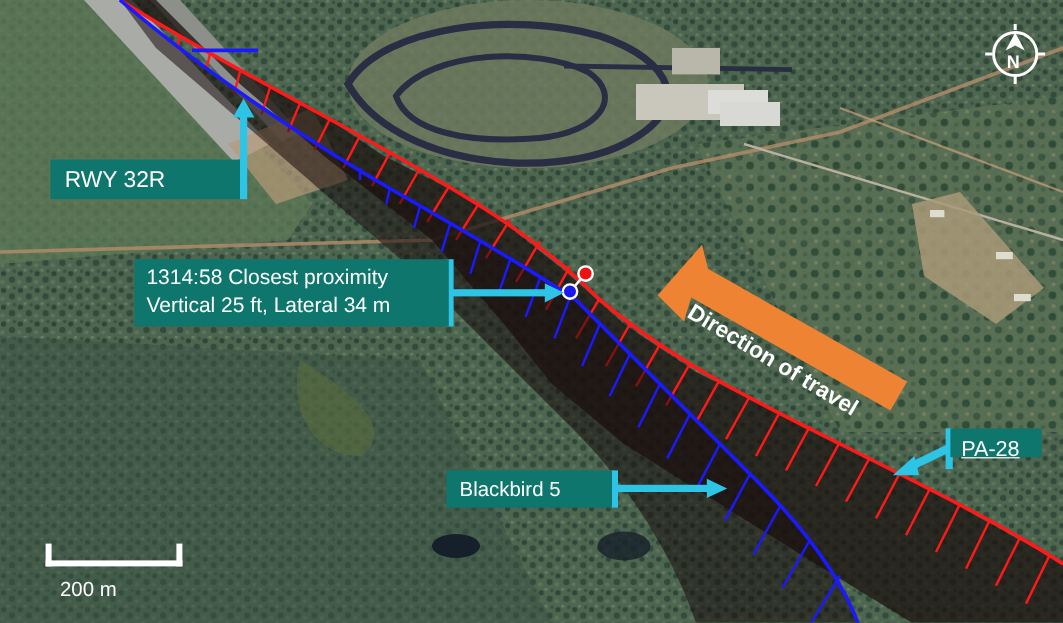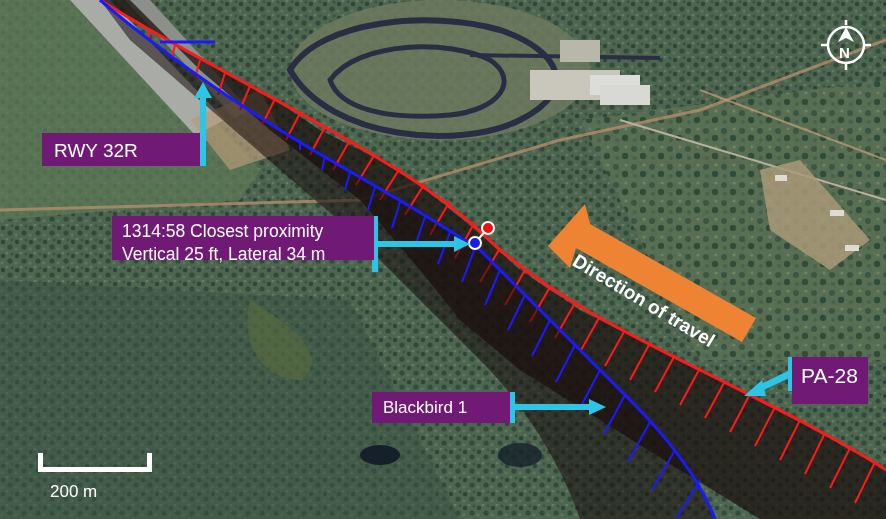--- a/index.html
+++ b/index.html
@@ -1,27 +1,27 @@
 <!DOCTYPE html>
 <html><head>
 <meta charset="utf-8">
 <style>
   html, body { margin:0; padding:0; }
   body { width:886px; height:519px; overflow:hidden; background:#3f5a45; font-family:"Liberation Sans", sans-serif; }
   .map { position:relative; width:886px; height:519px; overflow:hidden; }
   .map svg.bg { position:absolute; left:0; top:0; }
   .label-box {
-    position:absolute; background:#701a75; color:#ffffff;
+    position:absolute; background:#0f766e; color:#ffffff;
     font-family:"Liberation Sans", sans-serif; white-space:nowrap;
     box-sizing:border-box;
   }
   .lbl-rwy { left:42px; top:133px; width:158px; height:33px; font-size:19px; padding:7px 0 0 12px; }
-  .lbl-prox { left:112px; top:216px; width:262px; height:44px; font-size:17.5px; line-height:23px; padding:4px 0 0 10px; }
+  .lbl-prox { left:112px; top:216px; width:262px; height:56px; font-size:17.5px; line-height:23px; padding:4px 0 0 10px; }
   .lbl-bb { left:372px; top:392px; width:138px; height:31px; font-size:17px; padding:6px 0 0 11px; }
-  .lbl-pa { left:792px; top:357px; width:76px; height:47px; font-size:21px; padding:7px 0 0 9px; }
+  .lbl-pa { left:792px; top:357px; width:76px; height:24px; font-size:18px; padding:7px 0 0 9px;text-decoration:underline; }
   .dir-text {
     position:absolute; left:580px; top:250px; transform:rotate(31deg); transform-origin:0 0;
     color:#ffffff; font-weight:bold; font-size:19px; white-space:nowrap;
   }
   .scale-text { position:absolute; left:50px; top:482px; color:#fff; font-size:17px; }
 </style>
 </head>
 <body>
 
 <div class="map">
@@ -190,21 +190,21 @@
   <div class="label-box lbl-rwy">
     <span>RWY 32R</span>
   </div>
 
   <div class="label-box lbl-prox">
     <div>1314:58 Closest proximity</div>
     <div>Vertical 25 ft, Lateral 34 m</div>
   </div>
 
   <div class="label-box lbl-bb">
-    <span>Blackbird 1</span>
+    <span>Blackbird 5</span>
   </div>
 
   <div class="label-box lbl-pa">
     <span>PA-28</span>
   </div>
 
   <div class="dir-text">Direction of travel</div>
 
   <div class="scale-text">200 m</div>
 </div>

